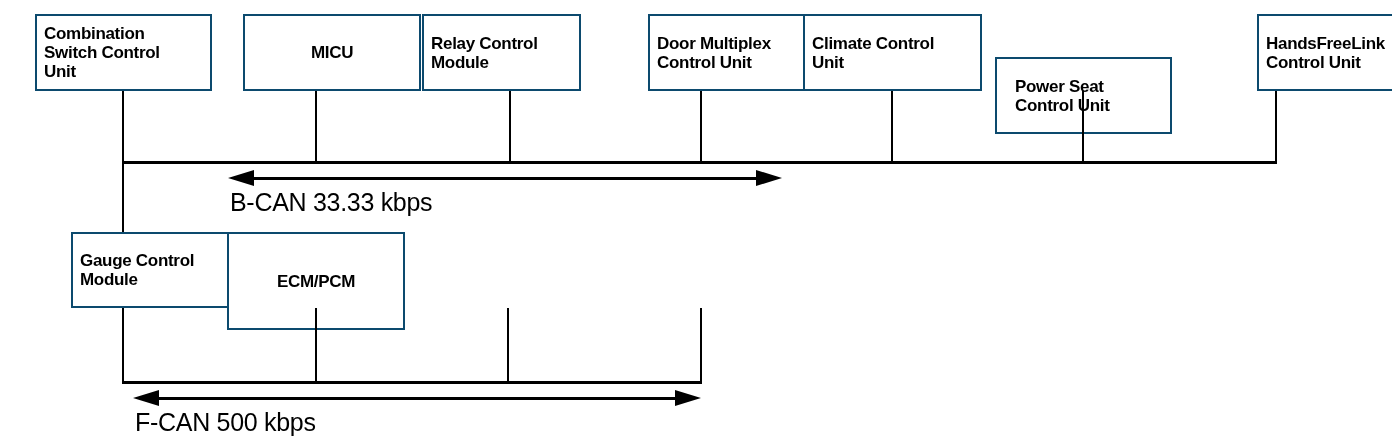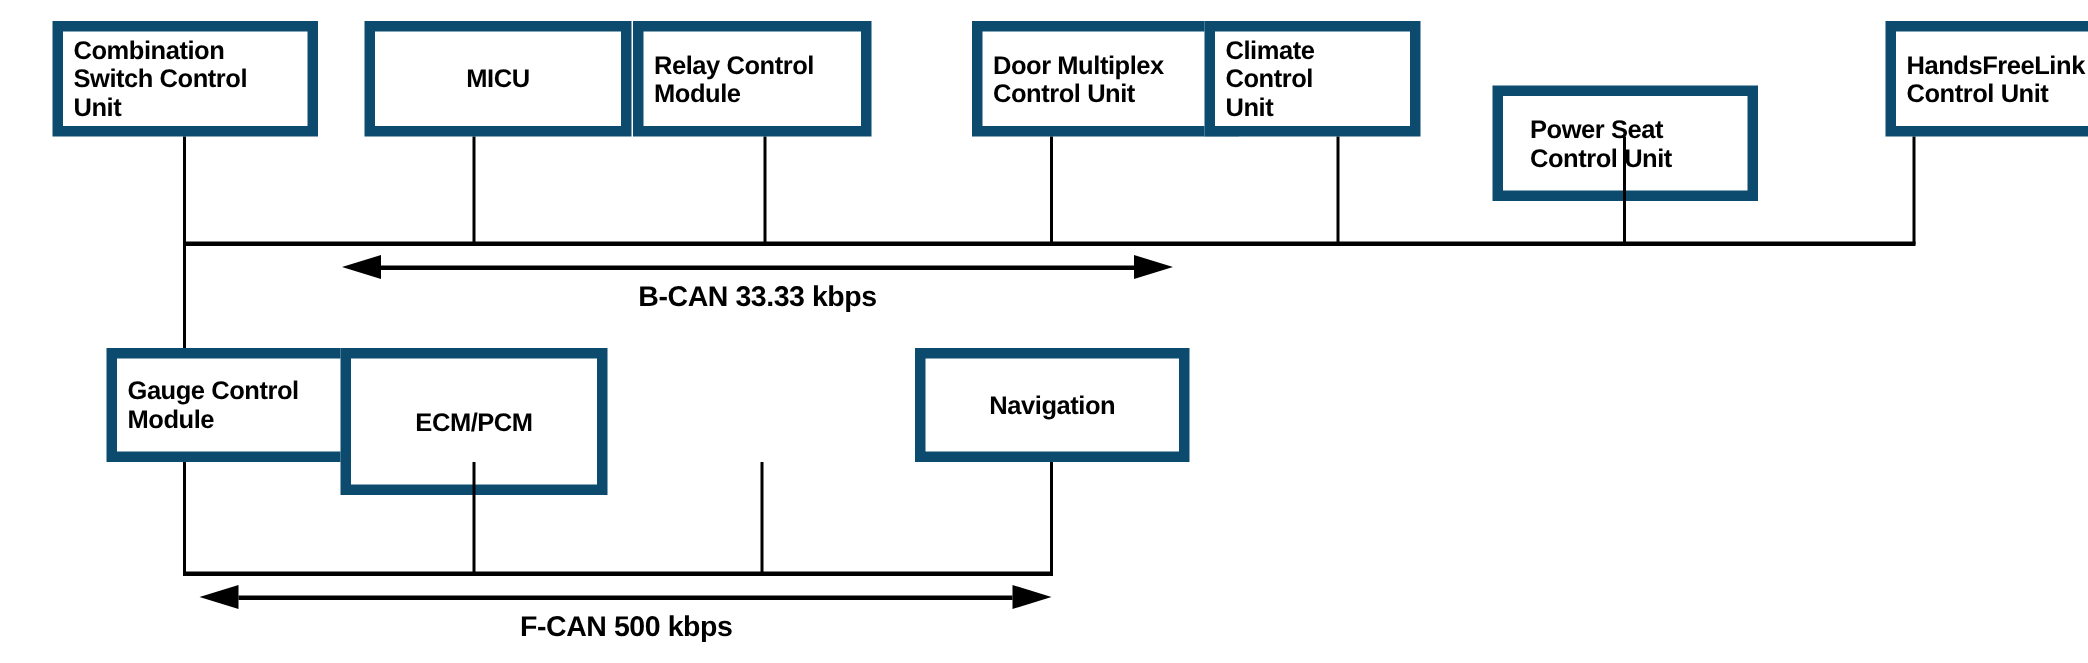--- a/index.html
+++ b/index.html
@@ -12,21 +12,21 @@
     width: 1392px;
     height: 442px;
     background: #ffffff;
     font-family: "Liberation Sans", sans-serif;
     color: #000000;
     overflow: hidden;
   }
   .node-box {
     position: absolute;
     box-sizing: border-box;
-    border: 7px solid #0c4a6e;
+    border: 2px solid #0c4a6e;
     background: #ffffff;
     display: flex;
     align-items: center;
     font-weight: bold;
     font-size: 17px;
     line-height: 19px;
     letter-spacing: -0.3px;
     white-space: pre-line;
   }
   .node-box.left-align {
@@ -67,40 +67,39 @@
     border-right: 26px solid #000000;
   }
   .span-arrow .head-right {
     width: 0; height: 0;
     border-top: 8px solid transparent;
     border-bottom: 8px solid transparent;
     border-left: 26px solid #000000;
   }
   .bus-label {
     position: absolute;
-    font-weight: bold;
-    font-size: 19px;
+    font-weight: normal;
+    font-size: 25px;
     letter-spacing: -0.3px;
-    text-align: center;
   }
 </style>
 </head>
 <body>
 
 <div class="diagram">
 
   <div class="node-box left-align" style="left:35px; top:14px; width:177px; height:77px;">Combination
 Switch Control
 Unit</div>
   <div class="node-box center-align" style="left:227px; top:14px; width:178px; height:77px;margin-left:16px;">MICU</div>
   <div class="node-box left-align" style="left:422px; top:14px; width:159px; height:77px;">Relay Control
 Module</div>
   <div class="node-box left-align" style="left:648px; top:14px; width:178px; height:77px;">Door Multiplex
 Control Unit</div>
-  <div class="node-box left-align" style="left:803px; top:14px; width:144px; height:77px;">Climate Control
+  <div class="node-box left-align" style="left:803px; top:14px; width:179px; height:77px;">Climate Control
 Unit</div>
   <div class="node-box left-align" style="left:995px; top:14px; width:177px; height:77px; padding-left:18px;margin-top:43px;">Power Seat
 Control Unit</div>
   <div class="node-box left-align" style="left:1257px; top:14px; width:178px; height:77px;">HandsFreeLink
 Control Unit</div>
 
   <div class="vline" style="left:122px; top:91px; height:142px;"></div>
   <div class="vline" style="left:315px; top:91px; height:72px;"></div>
   <div class="vline" style="left:509px; top:91px; height:72px;"></div>
   <div class="vline" style="left:700px; top:91px; height:72px;"></div>
@@ -113,21 +112,20 @@
   <div class="span-arrow" style="left:228px; top:169px; width:554px;">
     <div class="head-left"></div>
     <div class="shaft"></div>
     <div class="head-right"></div>
   </div>
   <div class="bus-label" style="left:230px; top:188px; width:550px;">B-CAN 33.33 kbps</div>
 
   <div class="node-box left-align" style="left:35px; top:232px; width:177px; height:76px;margin-left:36px;">Gauge Control
 Module</div>
   <div class="node-box center-align" style="left:227px; top:232px; width:178px; height:98px;">ECM/PCM</div>
-  <div class="node-box center-align" style="left:610px; top:232px; width:183px; height:76px;">Navigation</div>
 
   <div class="vline" style="left:122px; top:308px; height:75px;"></div>
   <div class="vline" style="left:315px; top:308px; height:75px;"></div>
   <div class="vline" style="left:507px; top:308px; height:75px;"></div>
   <div class="vline" style="left:700px; top:308px; height:75px;"></div>
 
   <div class="busline" style="left:122px; top:381px; width:580px;"></div>
 
   <div class="span-arrow" style="left:133px; top:389px; width:568px;">
     <div class="head-left"></div>

